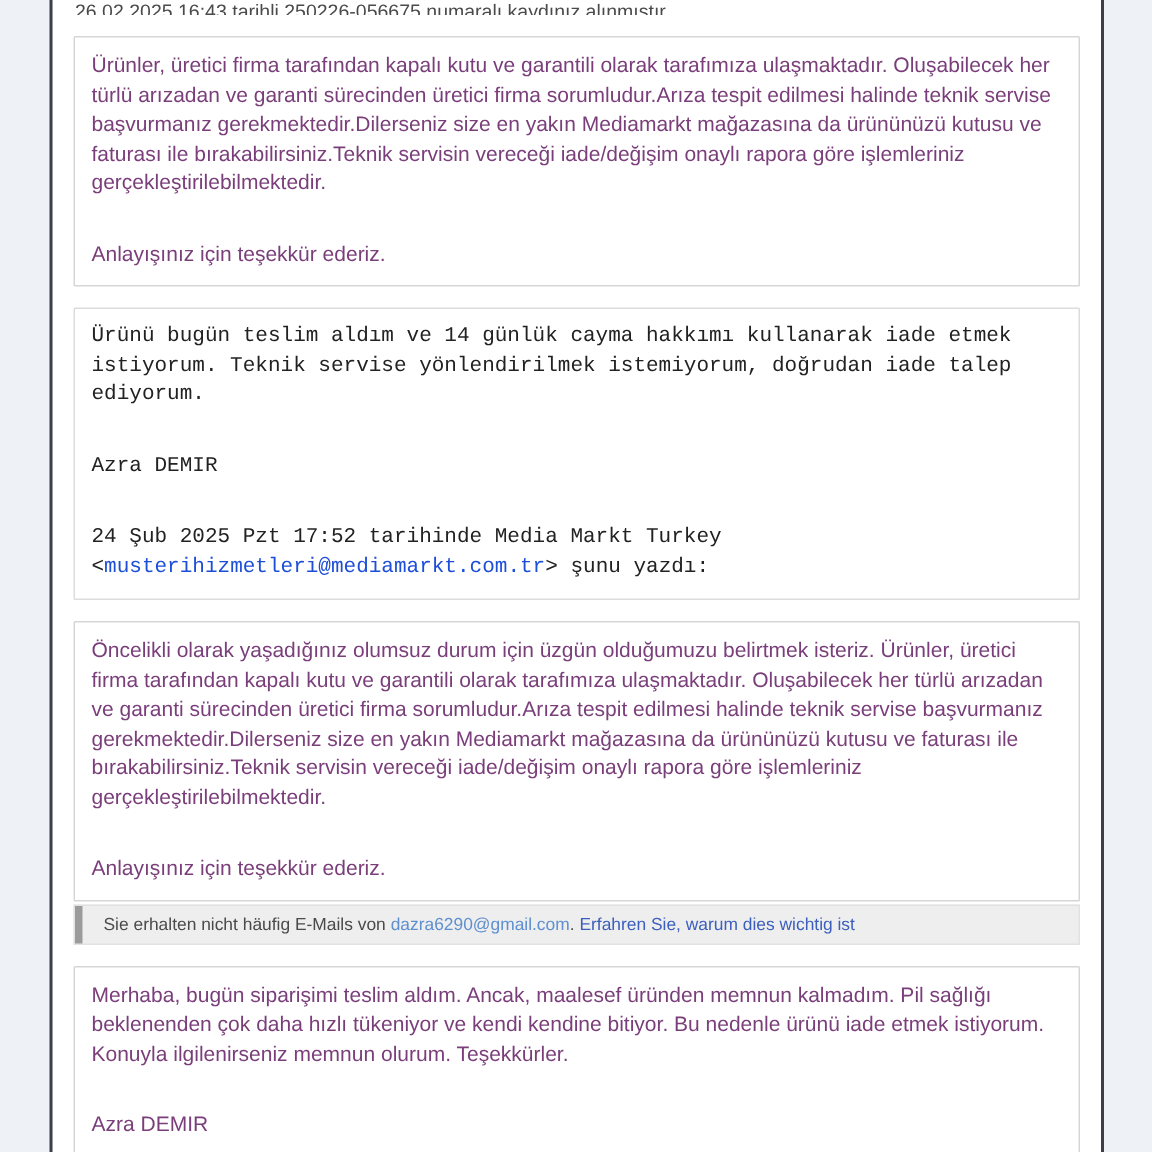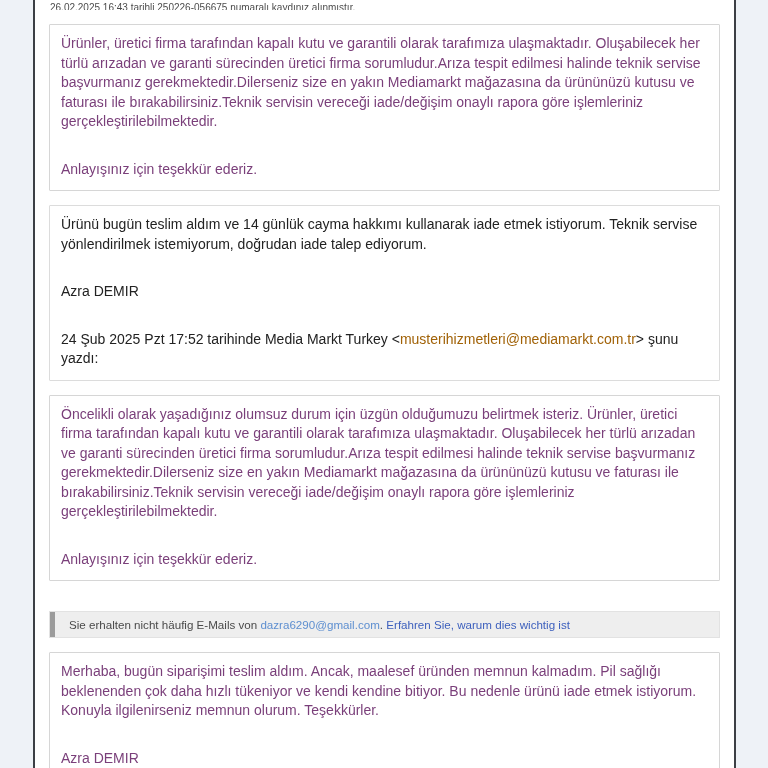--- a/index.html
+++ b/index.html
@@ -33,21 +33,21 @@
     top: 0;
     width: 699px;
     height: 768px;
     background: #ffffff;
     padding: 0 14px;
     overflow: hidden;
   }
 
   
   .clipped-top {
-    font-size: 10px;
+    font-size: 13px;
     color: #3b3b3b;
     line-height: 16px;
     height: 10px;
     overflow: hidden;
     margin: 0 0 0 1px;
     white-space: nowrap;
     opacity: .92;
   }
 
   
@@ -61,26 +61,26 @@
   .quote-box.plain { border-color: #dcdcdc; }
 
   p.para {
     margin: 0 0 0 0;
     font-size: 14px;
     line-height: 19.5px;
   }
   p.para + p.para { margin-top: 28px; }
 
   .purple { color: #7a3f7a; }
-  .black  { color: #222222; }
-  .link   { color: #a16207; }
+  .black  { color: #222222; font-family: Liberation Mono, monospace; }
+  .link   { color: #1d4ed8; }
 
   
   .notice {
-    margin-top: 30px;
+    margin-top: 2px;
     background: #eeeeee;
     border: 1px solid #e2e2e2;
     display: flex;
     align-items: center;
     min-height: 26px;
   }
   .notice-bar {
     width: 5px;
     align-self: stretch;
     background: #9b9b9b;

